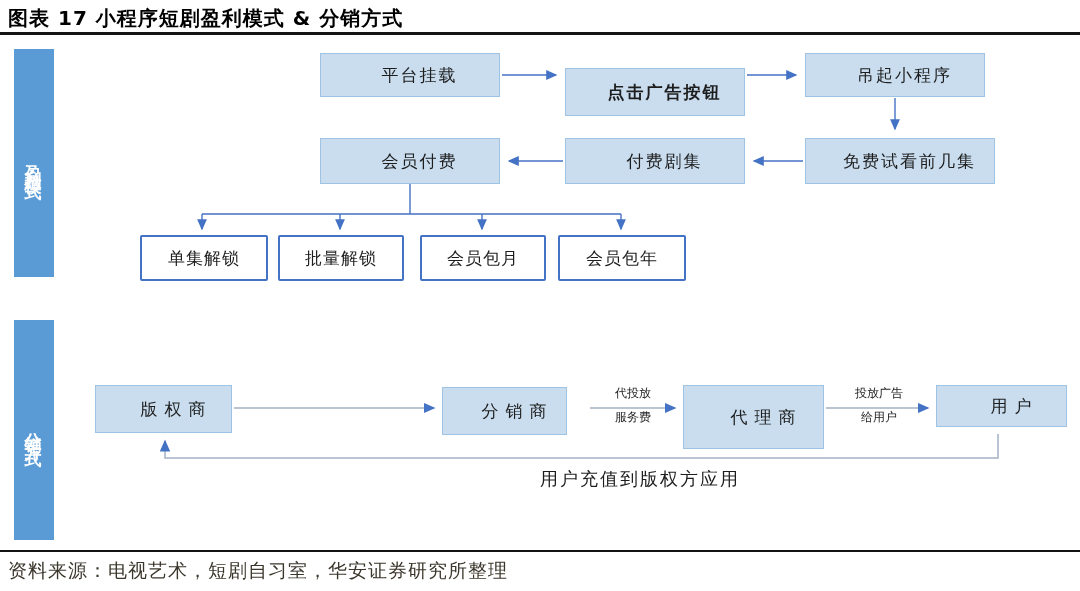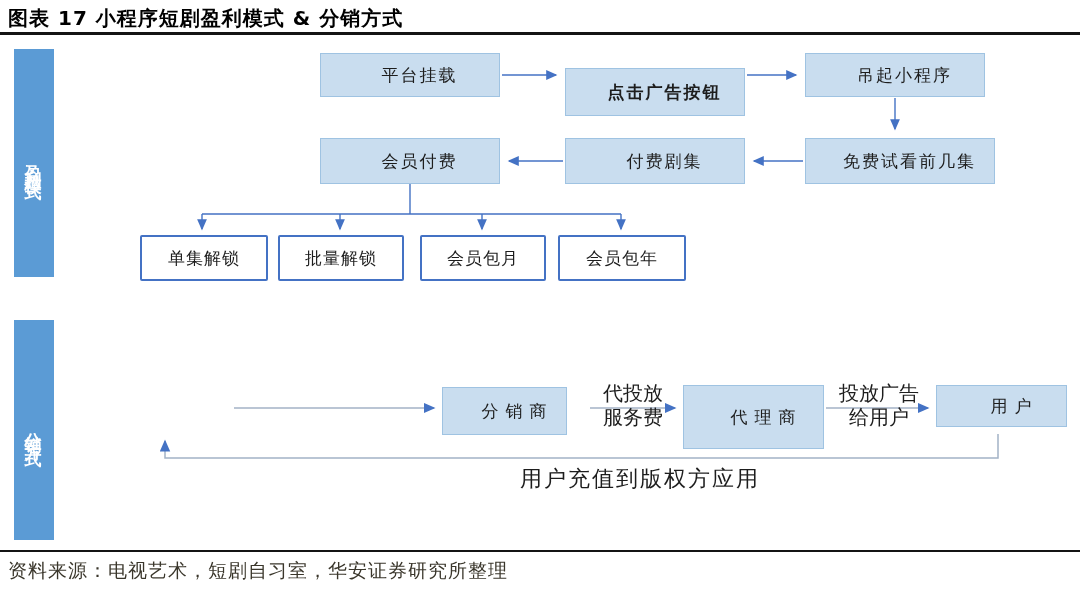--- a/index.html
+++ b/index.html
@@ -40,22 +40,22 @@
     display:flex;align-items:center;justify-content:center;
     font-size:17px;letter-spacing:1px;color:var(--text);box-sizing:border-box;
     white-space:nowrap;
   }
   .node-chain{letter-spacing:7px;text-indent:7px;}
   .connector-layer{position:absolute;left:0;top:0;pointer-events:none;}
   .elabel{
     position:absolute;text-align:center;color:var(--text);
     font-size:15px;line-height:22px;white-space:nowrap;
   }
-  .elabel-small{font-size:20px;line-height:24px;}
-  .elabel-return{font-size:22px;letter-spacing:2px;}
+  .elabel-small{font-size:12px;line-height:24px;}
+  .elabel-return{font-size:18px;letter-spacing:2px;}
   .source-line{
     position:absolute;left:8px;top:558px;font-size:19px;letter-spacing:1px;
     color:#3a362b;white-space:nowrap;
   }
 </style>
 </head>
 <body>
 
 <div class="page">
 
@@ -95,20 +95,21 @@
 
   <div class="node" style="left:320px;top:138px;width:180px;height:46px;">会员付费</div>
   <div class="node" style="left:565px;top:138px;width:180px;height:46px;">付费剧集</div>
   <div class="node" style="left:805px;top:138px;width:190px;height:46px;">免费试看前几集</div>
 
   <div class="node-round" style="left:140px;top:235px;width:128px;height:46px;">单集解锁</div>
   <div class="node-round" style="left:278px;top:235px;width:126px;height:46px;">批量解锁</div>
   <div class="node-round" style="left:420px;top:235px;width:126px;height:46px;">会员包月</div>
   <div class="node-round" style="left:558px;top:235px;width:128px;height:46px;">会员包年</div>
 
+  <div class="node node-chain" style="left:95px;top:385px;width:137px;height:48px;">版权商</div>
   <div class="node node-chain" style="left:442px;top:368px;width:125px;height:48px;margin-top:19px;">分销商</div>
   <div class="node node-chain" style="left:683px;top:385px;width:141px;height:64px;">代理商</div>
   <div class="node node-chain" style="left:936px;top:385px;width:131px;height:42px;">用户</div>
 
   <div class="elabel elabel-small" style="left:597px;top:381px;width:72px;">
     <div>代投放</div>
     <div>服务费</div>
   </div>
   <div class="elabel elabel-small" style="left:836px;top:381px;width:86px;">
     <div>投放广告</div>

